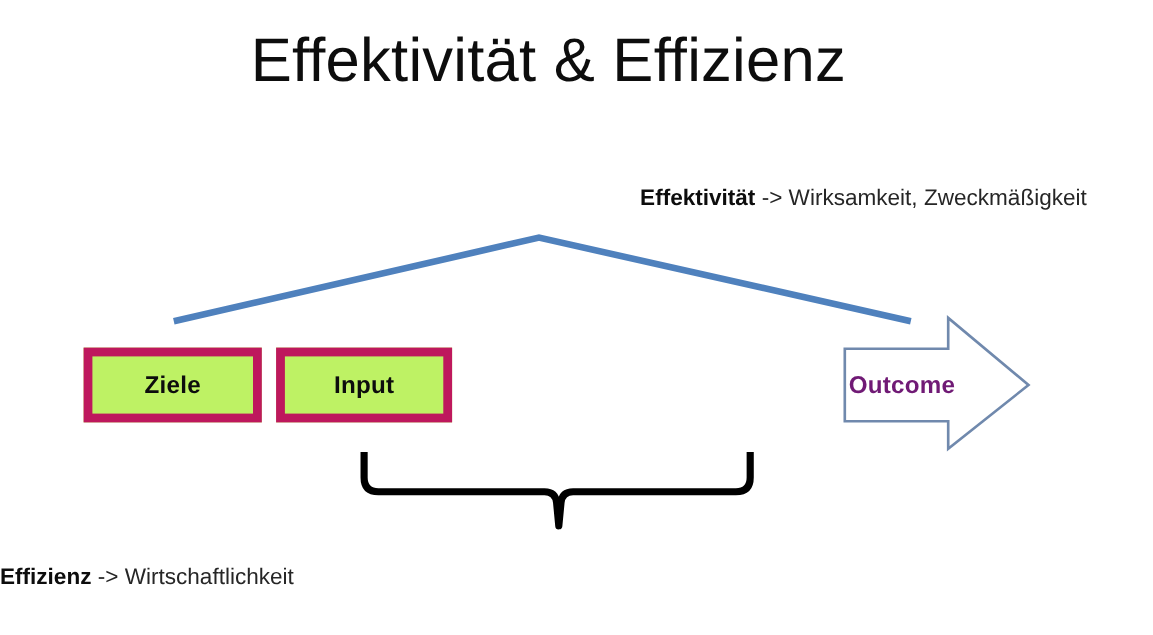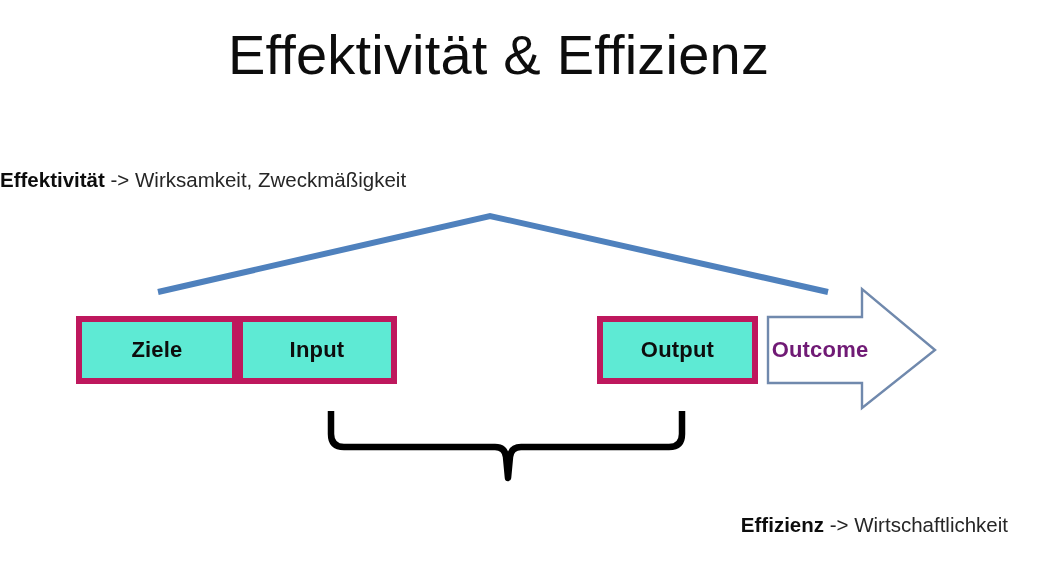--- a/index.html
+++ b/index.html
@@ -52,60 +52,61 @@
     white-space: nowrap;
   }
   .caption b {
     font-weight: 700;
     color: #0d0d0d;
   }
   #effektivitaet-caption {
     left: 0;
     top: 168px;
     width: 1048px;
-    text-align: left;
+    text-align: right;
+    padding-right: 60px;
     box-sizing: border-box;
   }
   #effizienz-caption {
     left: 0;
     top: 513px;
     width: 1048px;
-    text-align: right;
+    text-align: left;
     padding-right: 40px;
     box-sizing: border-box;
   }
 
   
   #vector-layer {
     position: absolute;
     left: 0;
     top: 0;
     width: 1048px;
     height: 577px;
     pointer-events: none;
   }
 
   
   .chain-box {
     position: absolute;
     top: 316px;
     height: 68px;
-    background: #5eead4;
-    border: 6px solid #be185d;
+    background: #bef264;
+    border: 8px solid #be185d;
     box-sizing: border-box;
     display: flex;
     align-items: center;
     justify-content: center;
     font-size: 22px;
     font-weight: 700;
     color: #0d0d0d;
     letter-spacing: 0.2px;
   }
   #box-ziele    { left: 76px;  width: 162px; }
-  #box-input    { left: 237px; width: 160px; }
+  #box-input    { left: 251px; width: 160px; }
   #box-prozesse { left: 423px; width: 161px; }
   #box-output   { left: 597px; width: 161px; }
 
   
   #outcome-label {
     position: absolute;
     left: 770px;
     top: 316px;
     width: 100px;
     height: 68px;
@@ -151,19 +152,18 @@
                Q 682 447 682 434
                L 682 411" fill="none" stroke="#000000" stroke-width="6.5" stroke-linecap="butt" stroke-linejoin="round"></path>
     </g>
   </svg>
 
   <div class="chain-box" id="box-ziele">Ziele</div>
 
   <div class="chain-box" id="box-input">Input</div>
 
 
-  <div class="chain-box" id="box-output">Output</div>
 
   <div id="outcome-label">Outcome</div>
 
   <div class="caption" id="effizienz-caption"><b>Effizienz</b><span> -&gt; Wirtschaftlichkeit</span></div>
 
 </div>
 
 </body></html>

